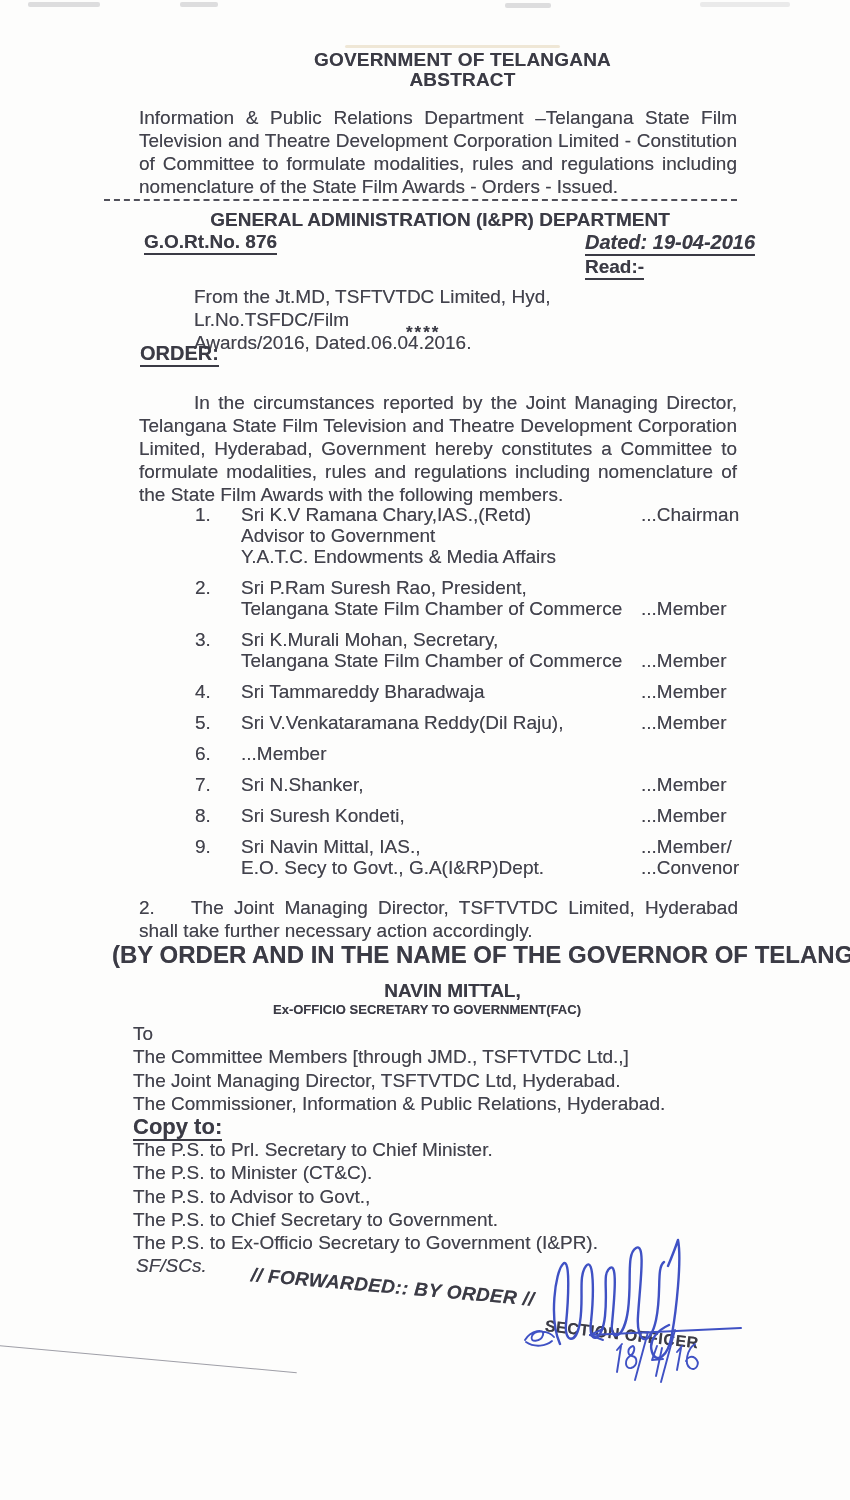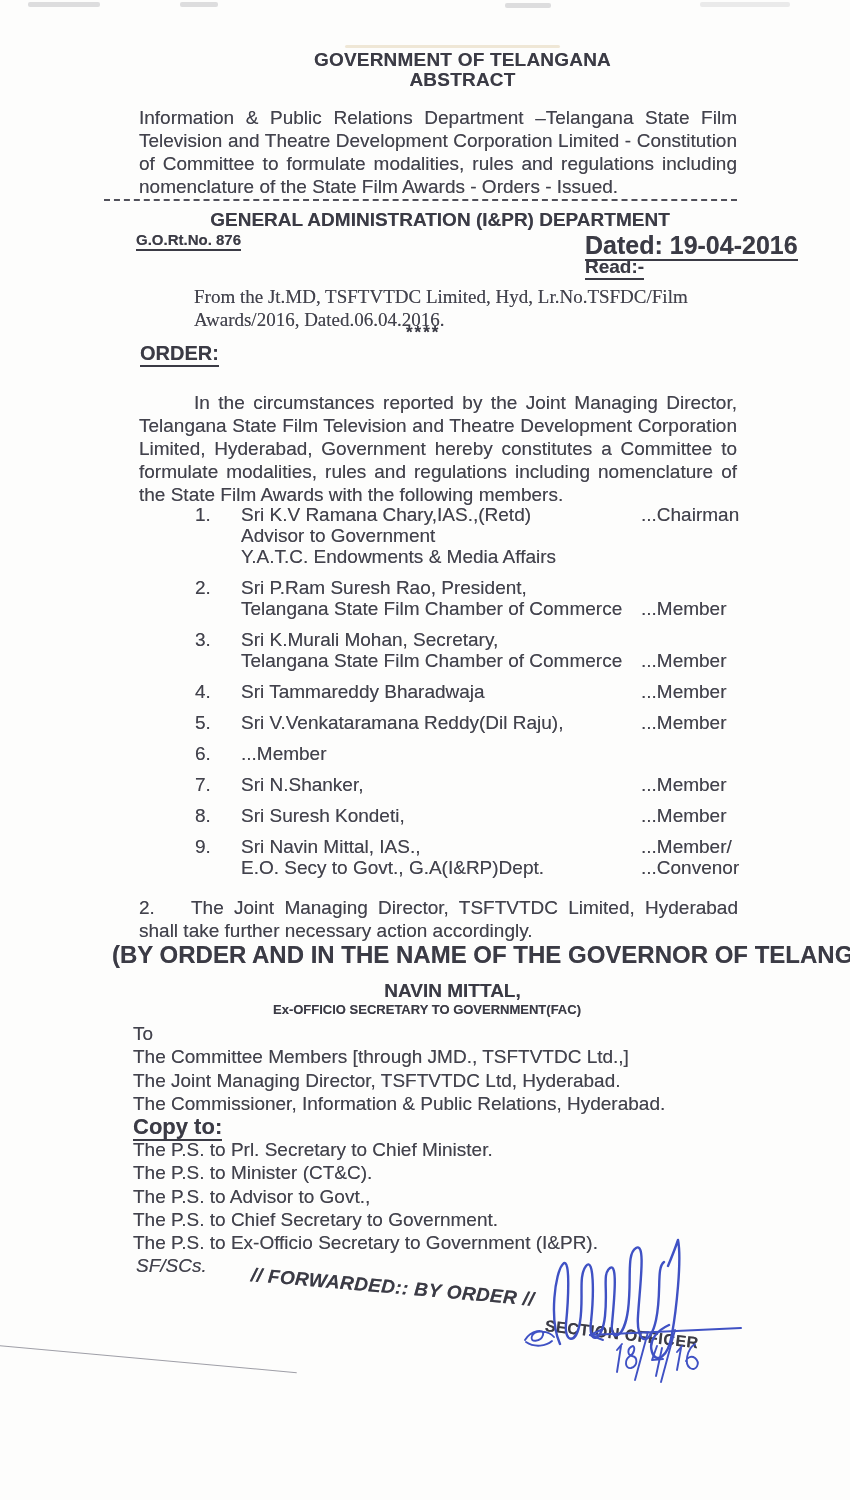--- a/index.html
+++ b/index.html
@@ -70,31 +70,31 @@
     <div>GOVERNMENT OF TELANGANA</div>
     <div>ABSTRACT</div>
   </div>
 
   <div class="abs body-text justify" style="left:139px;top:106px;width:598px;">Information &amp; Public Relations Department –Telangana State Film Television and Theatre Development Corporation Limited - Constitution of Committee to formulate modalities, rules and regulations including nomenclature of the State Film  Awards  - Orders - Issued.</div>
 
   <div class="abs sep" style="left:104px;top:199px;width:633px;"></div>
 
   <div class="abs center b" style="left:125px;top:209px;width:630px;font-size:19px;">GENERAL ADMINISTRATION (I&amp;PR) DEPARTMENT</div>
 
-  <div class="abs" style="left:136px;top:231px;font-size:15px;">
+  <div class="abs" style="left:144px;top:231px;font-size:19px;">
     <span class="b ul">G.O.Rt.No. 876</span>
   </div>
-  <div class="abs" style="left:585px;top:231px;font-size:25px;">
+  <div class="abs" style="left:585px;top:231px;font-size:20px;font-style:italic;">
     <span class="b ul">Dated: 19-04-2016</span>
   </div>
   <div class="abs" style="left:585px;top:256px;font-size:19px;">
     <span class="b ul">Read:-</span>
   </div>
 
-  <div class="abs body-text" style="left:194px;top:285px;width:500px;font-family:Liberation Serif, serif;">
+  <div class="abs body-text" style="left:194px;top:285px;width:500px;">
     <div>From the Jt.MD, TSFTVTDC Limited, Hyd, Lr.No.TSFDC/Film</div>
     <div>Awards/2016, Dated.06.04.2016.</div>
   </div>
 
   <div class="abs b" style="left:406px;top:323px;font-size:17px;letter-spacing:2px;">****</div>
 
   <div class="abs" style="left:140px;top:342px;font-size:20px;">
     <span class="b ul">ORDER:</span>
   </div>
 

